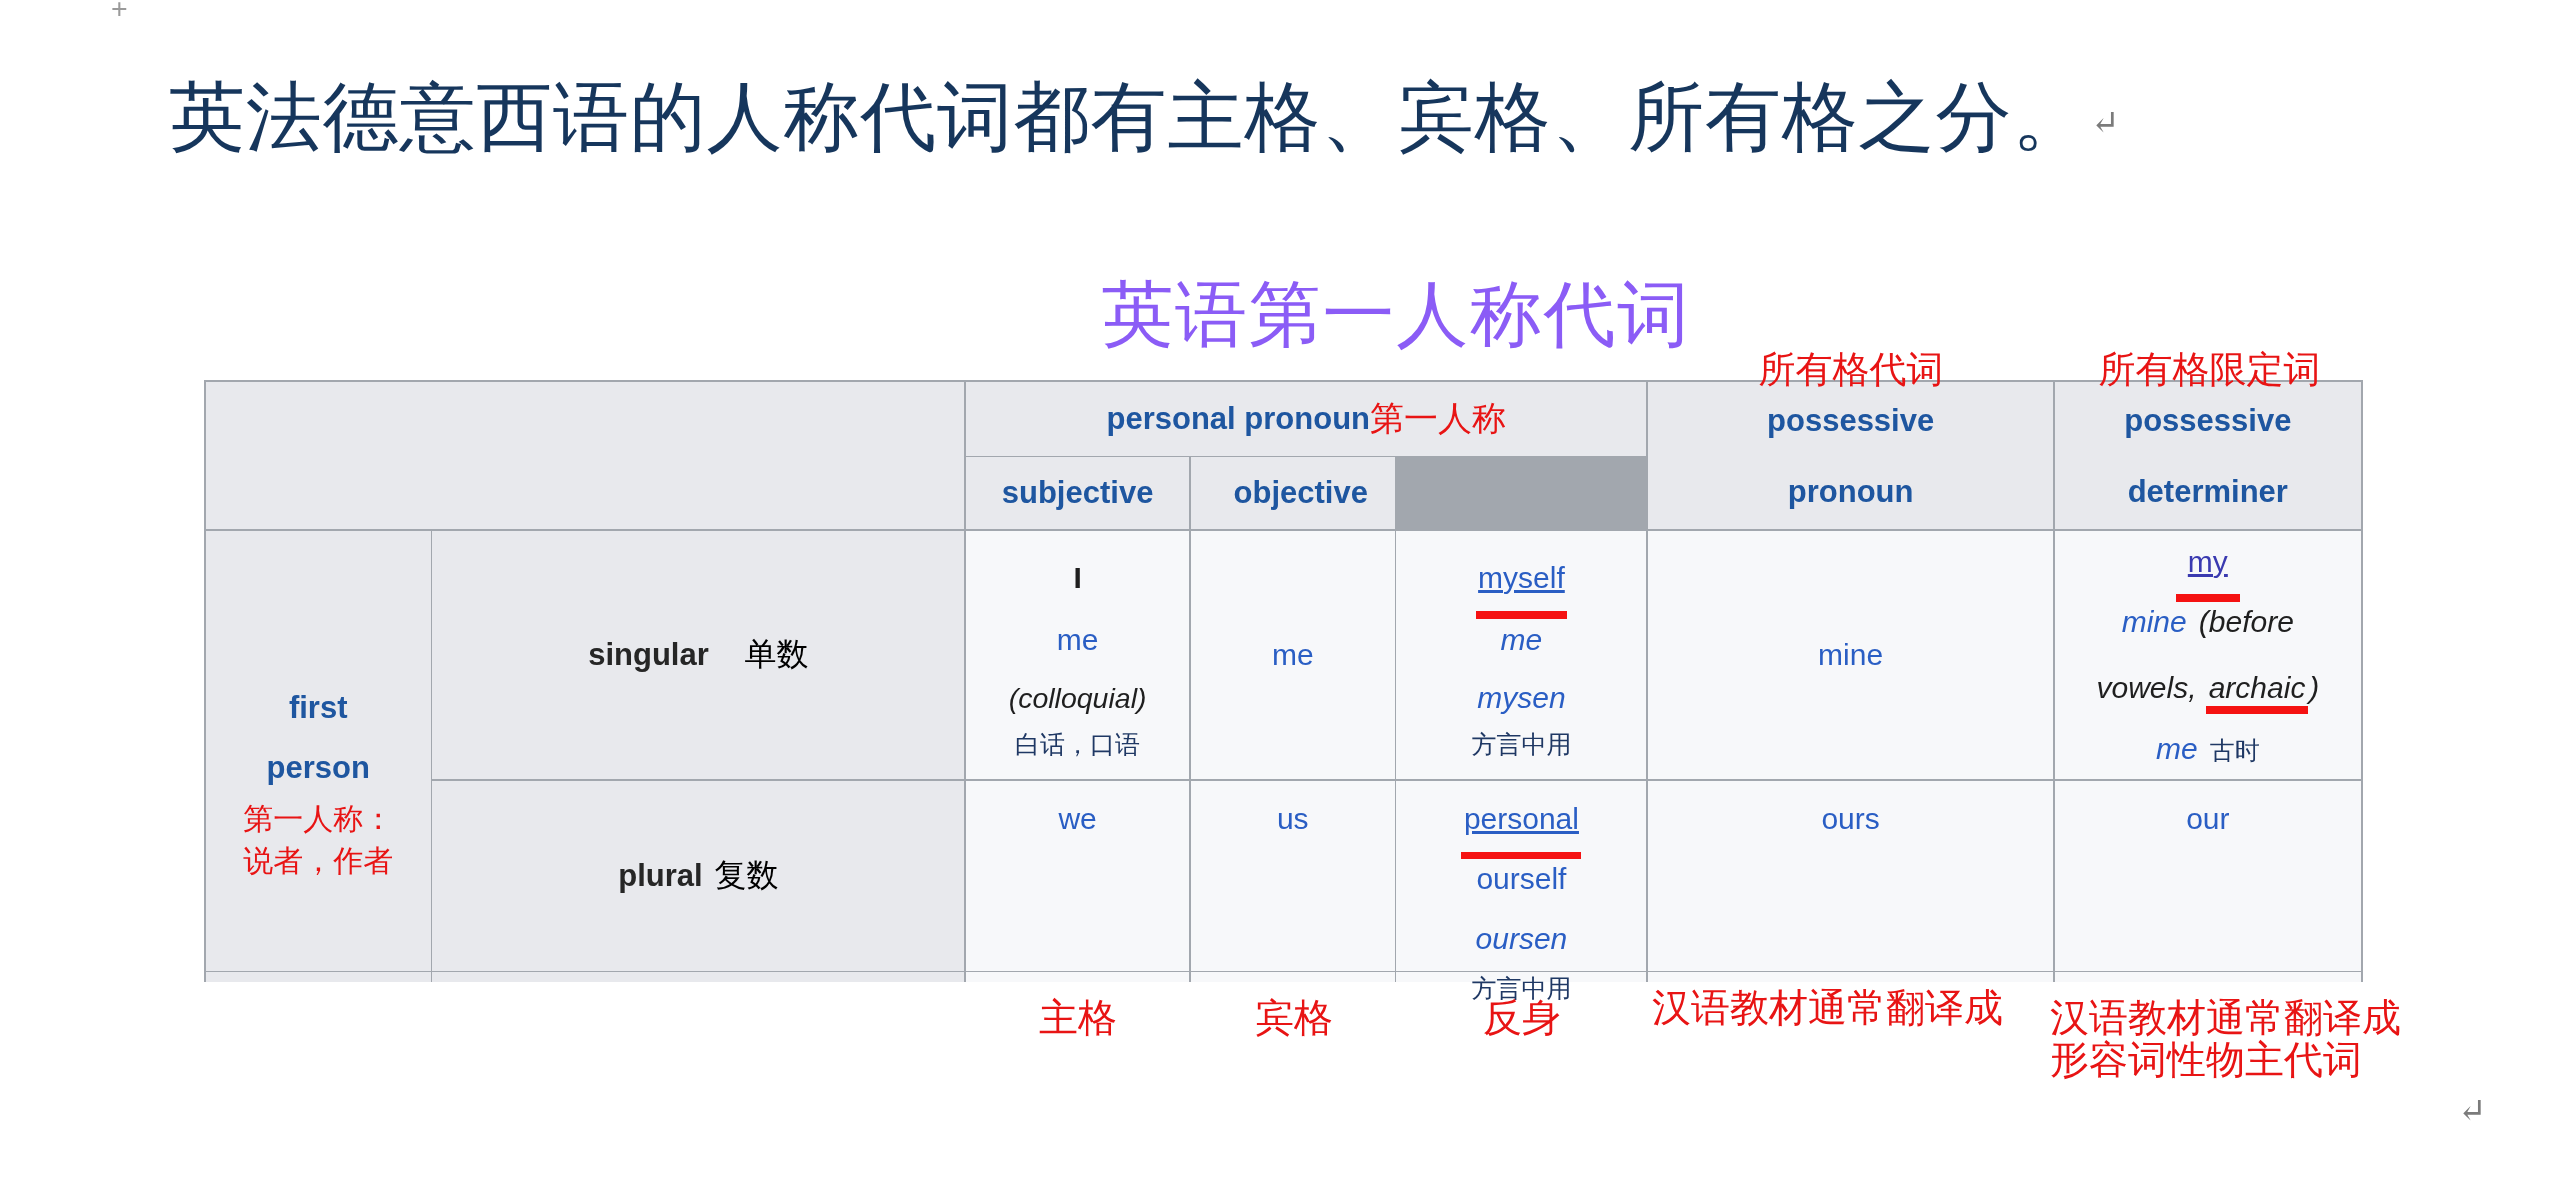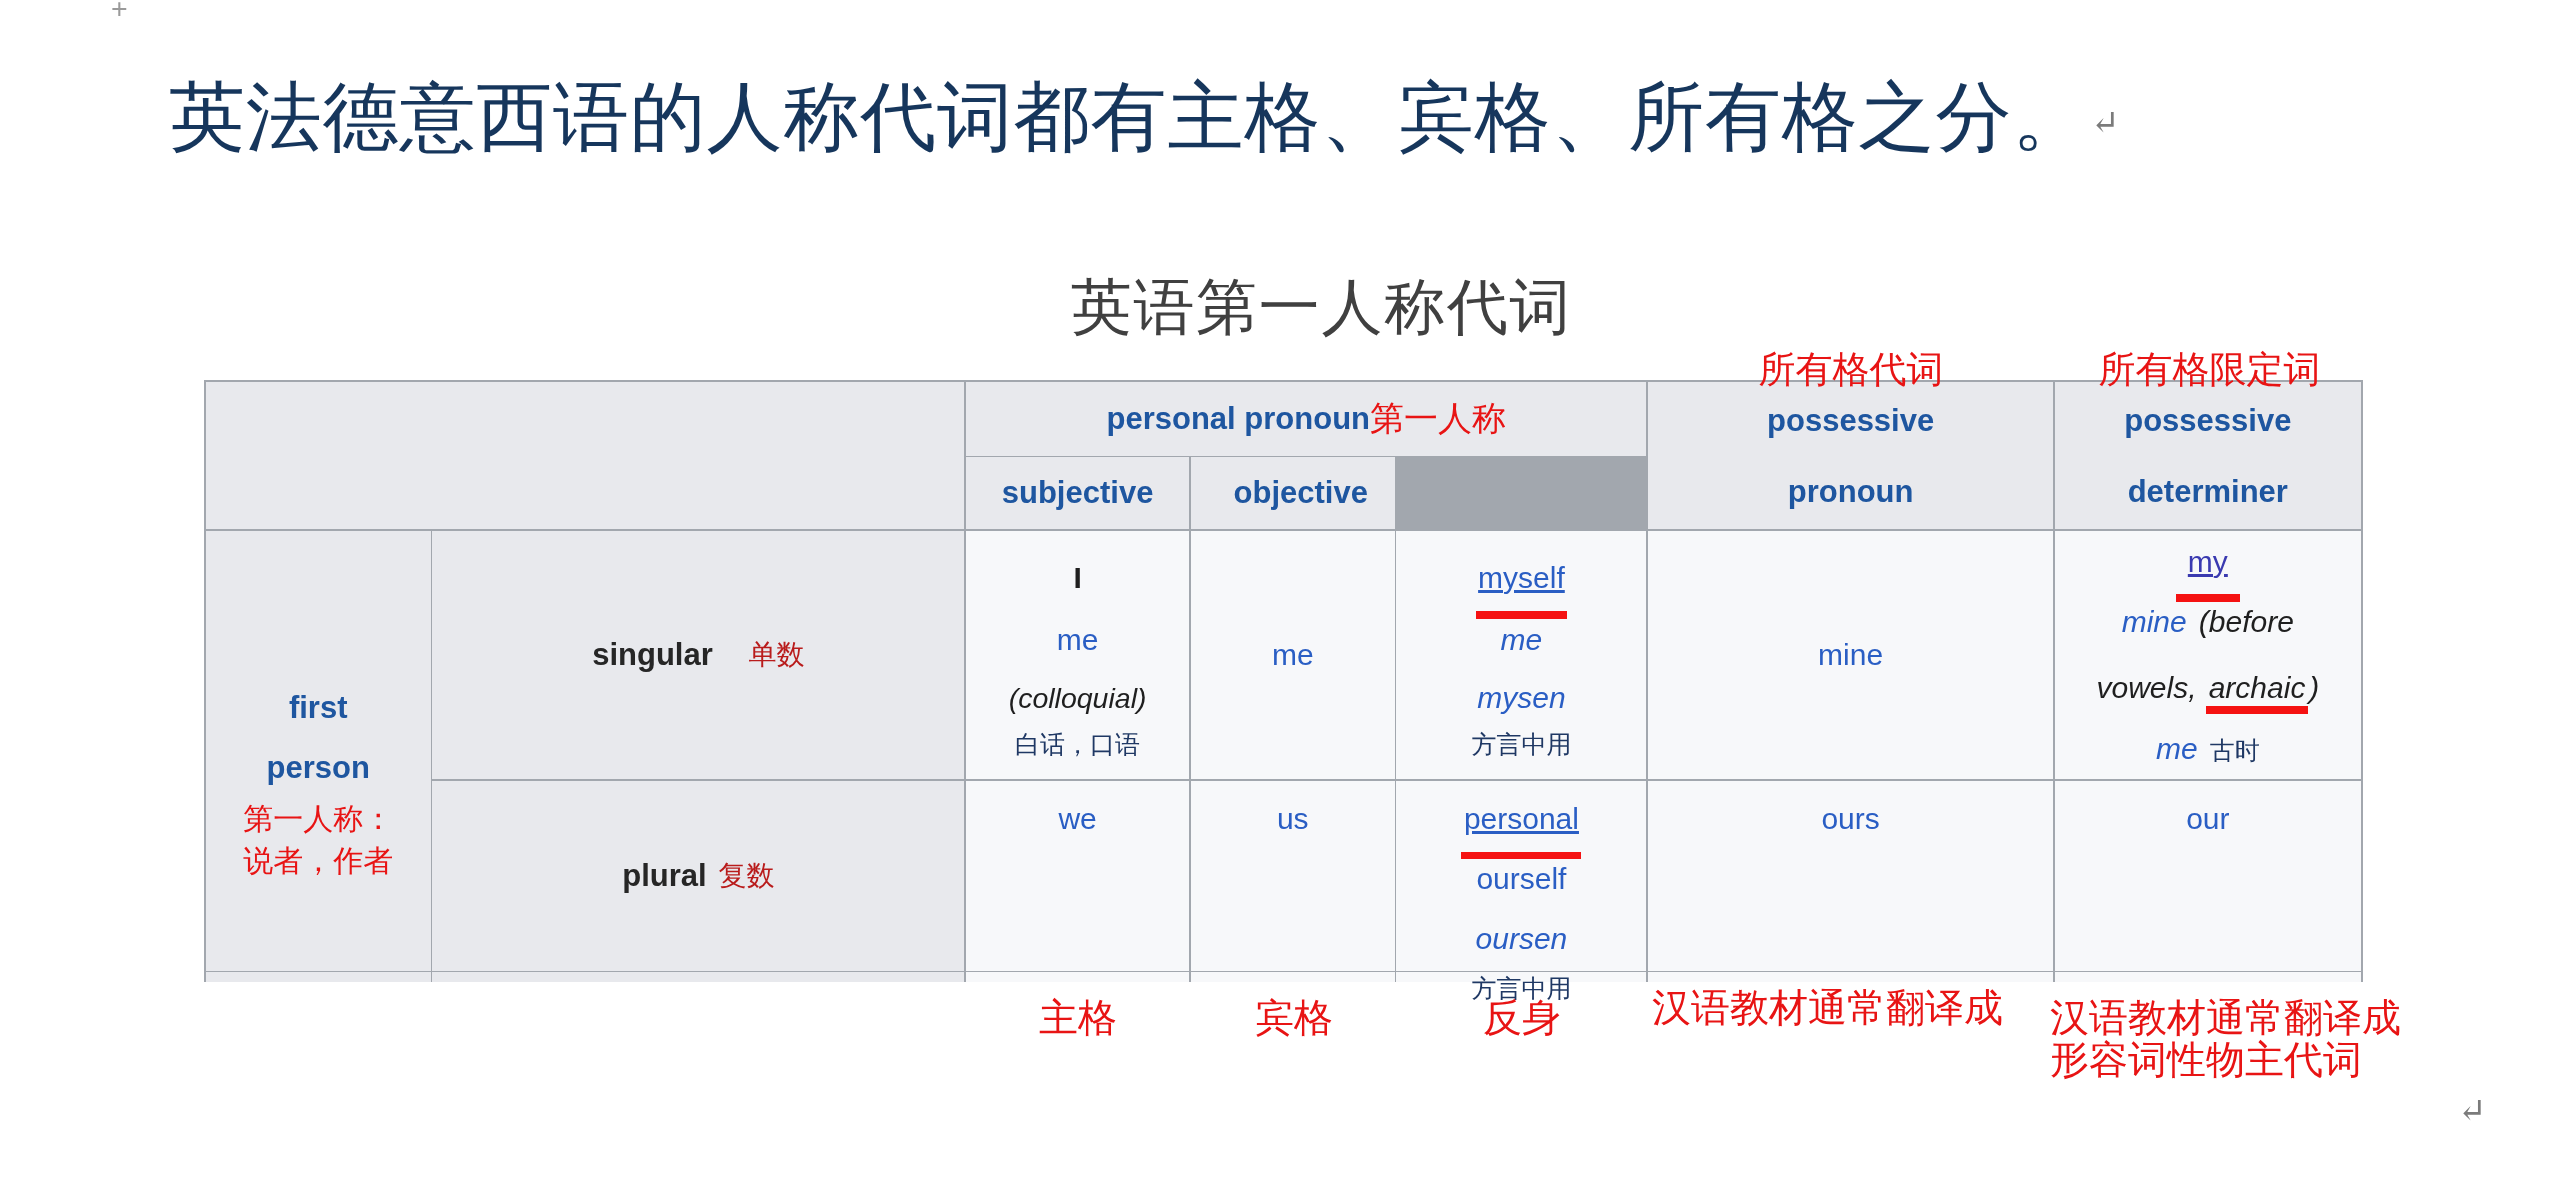--- a/index.html
+++ b/index.html
@@ -16,21 +16,21 @@
   .main-title {
     position:absolute; left:169px; top:71px; width:2183px;
     font-size:76px; line-height:92px; color:#16365c; letter-spacing:0.8px;
     white-space:nowrap;
   }
   .return-mark { position:absolute; color:#7b7b7b; font-size:34px; }
   .return-top { left:2091px; top:102px; }
   .return-bottom { left:2458px; top:1090px; }
   .red-subtitle {
     position:absolute; left:952px; top:267px; width:739px;
-    text-align:center; font-size:61px; letter-spacing:1.7px; color:#404040;
+    text-align:right; font-size:72px; letter-spacing:1.7px; color:#8b5cf6;
     white-space:nowrap;
   }
 
   
   .tbl {
     position:absolute; left:204px; top:380px;
     display:grid;
     grid-template-columns:225px 532px 223px 204px 250px 405px 306px;
     grid-template-rows:74px 72px 248px 190px 10px;
     gap:1.7px; padding:1.7px 1.7px 0 1.7px;
@@ -77,21 +77,21 @@
   .gapl { margin-left:8.4px; }
   .gaps { margin-left:11.8px; }
 
   .redbar { position:relative; }
   .redbar::after { content:""; position:absolute; left:-2.5px; right:-2.5px; bottom:-10px; height:7.6px; background:#f51212; }
   .redbar-wide::after { left:-11.8px; right:-11.8px; }
 
   .stub-en { color:#1e56a0; font-weight:bold; font-size:31px; line-height:60px; }
   .stub-cn { color:#e81414; font-size:30px; line-height:42px; }
   .lbl-en { color:#262626; font-weight:bold; font-size:31px; }
-  .lbl-cn { color:#b91c1c; font-size:28px; }
+  .lbl-cn { color:#000000; font-size:32px; }
 
   
   .ann { position:absolute; color:#e81414; font-size:37px; line-height:42px; text-align:center; z-index:12; white-space:nowrap; }
   .ann-pp-top  { left:1648px; top:349px; width:406px; }
   .ann-det-top { left:2055px; top:349px; width:309px; }
   .ann-subj { left:966px; top:997px; width:224px; font-size:39px; }
   .ann-obj  { left:1191px; top:997px; width:206px; font-size:39px; }
   .ann-refl { left:1396px; top:997px; width:252px; font-size:39px; }
   .ann-ppb  { left:1652px; top:987px; text-align:left; font-size:39px; }
   .ann-detb { left:2050px; top:997px; text-align:left; font-size:39px; }

